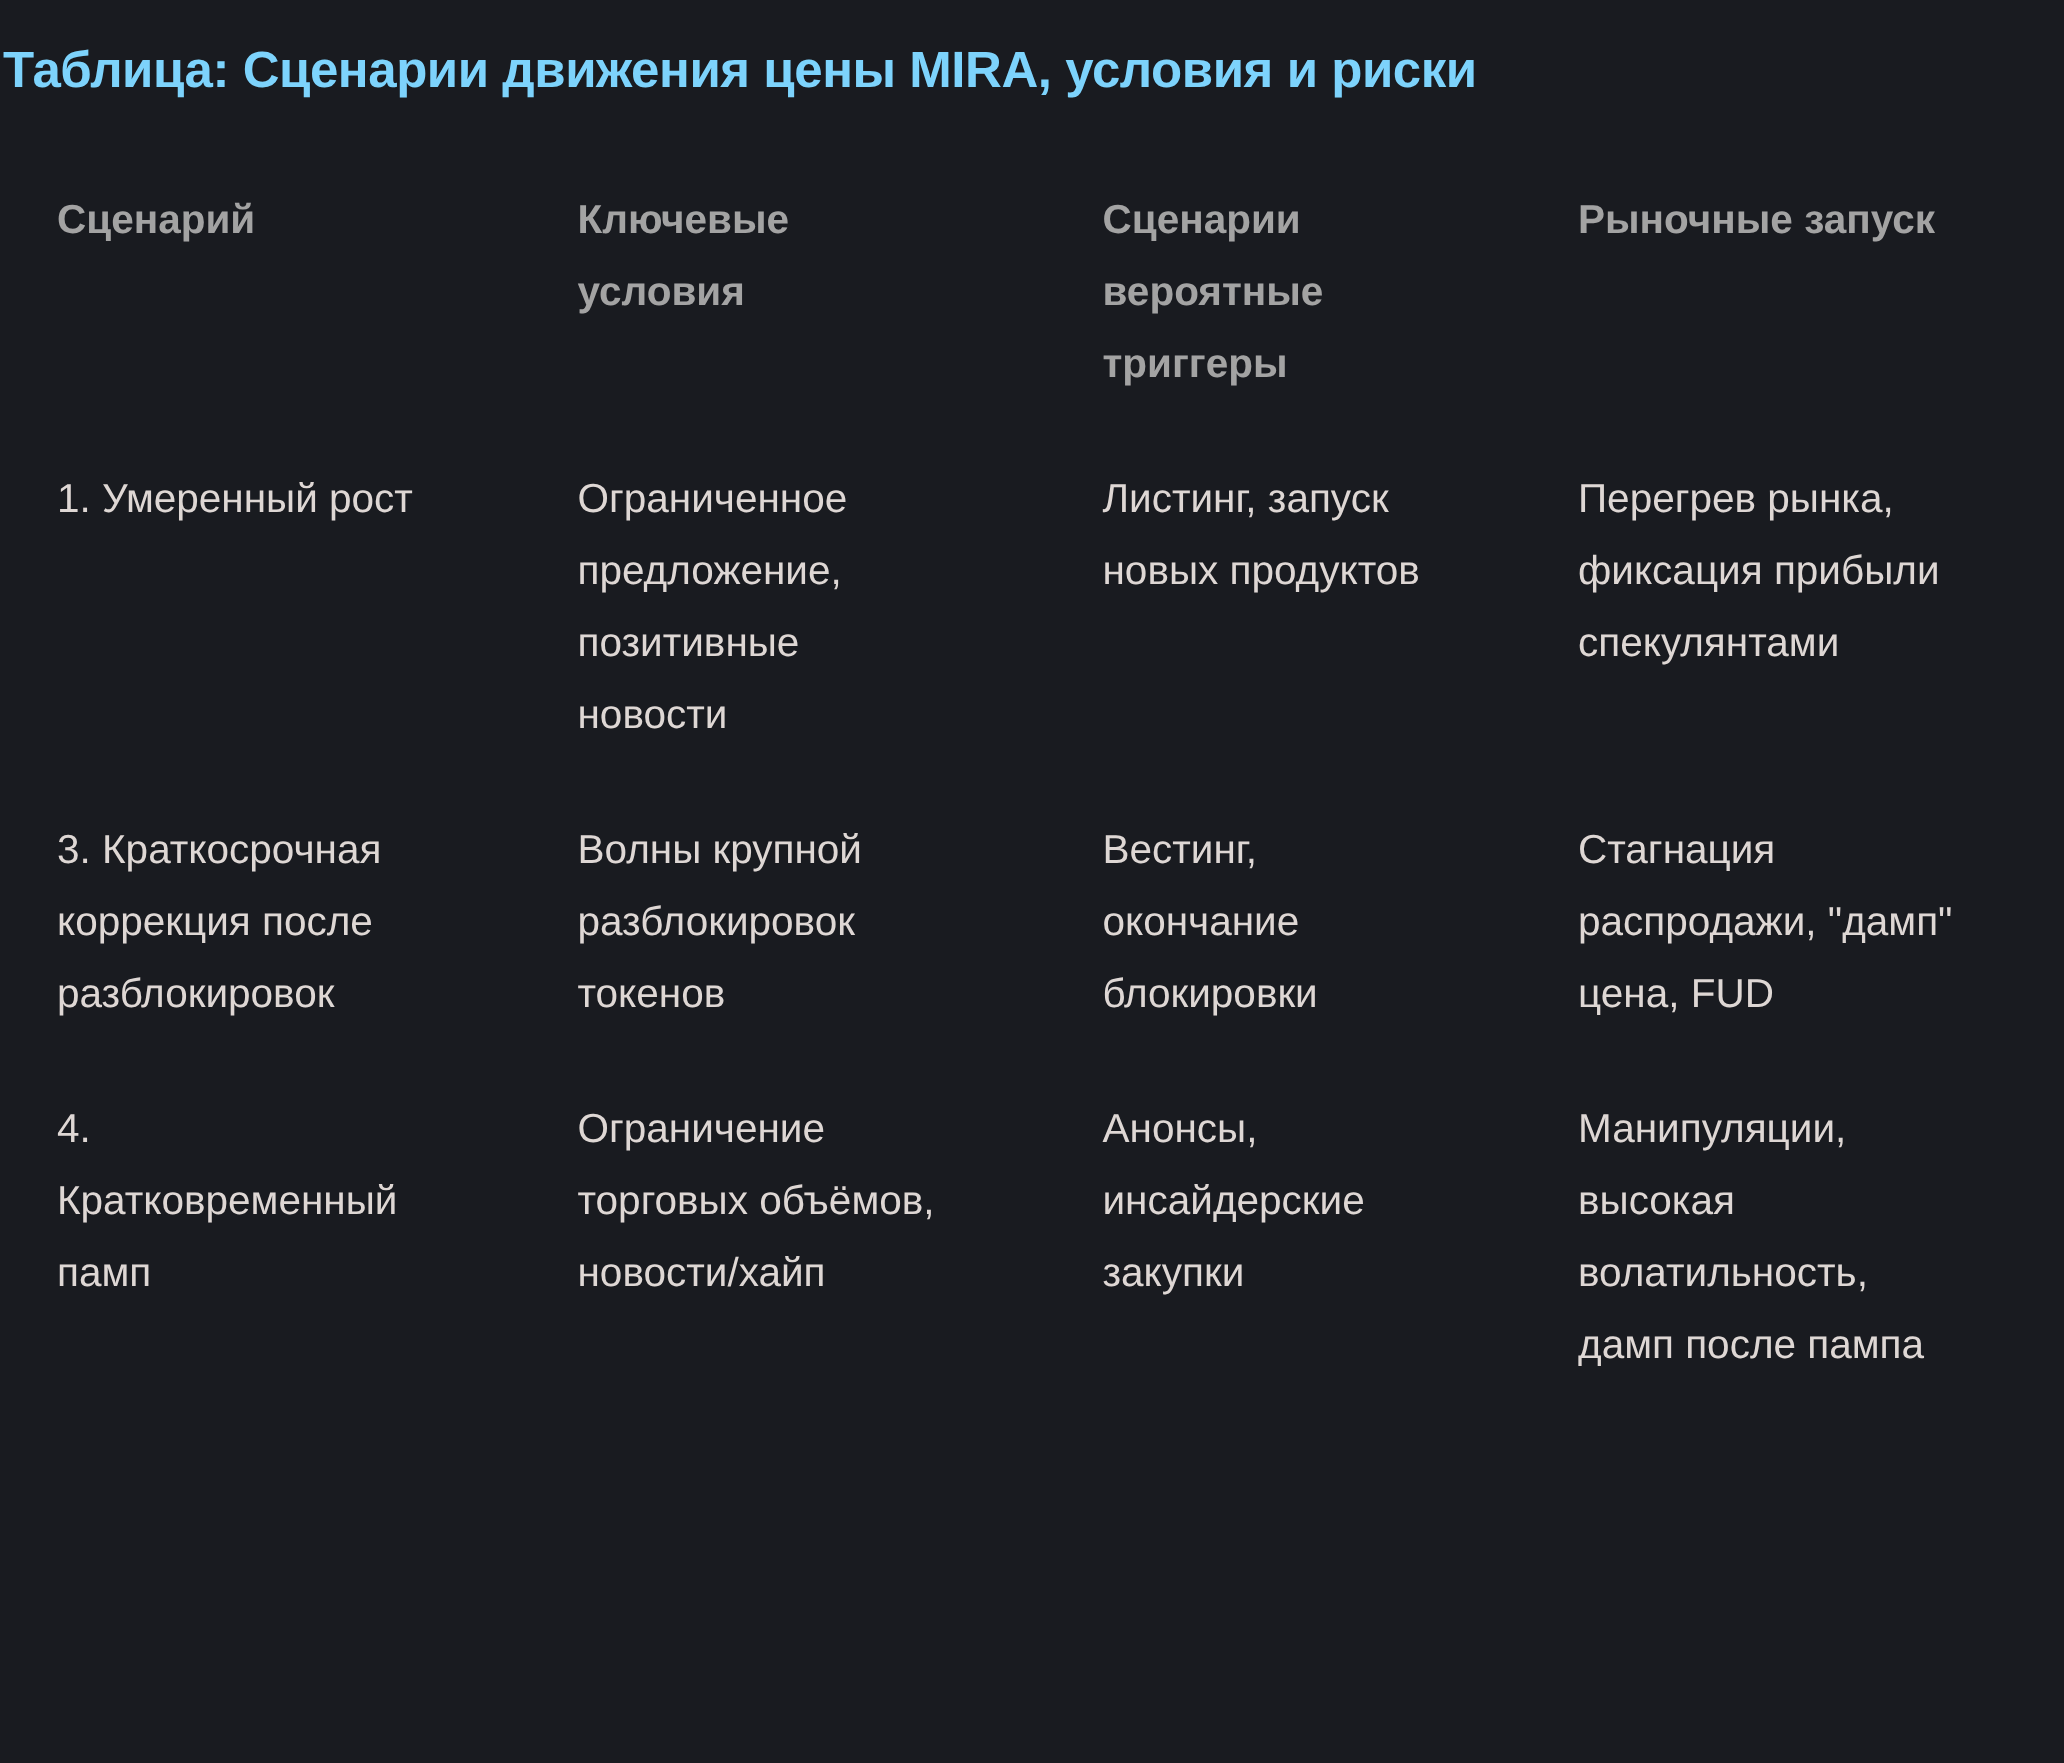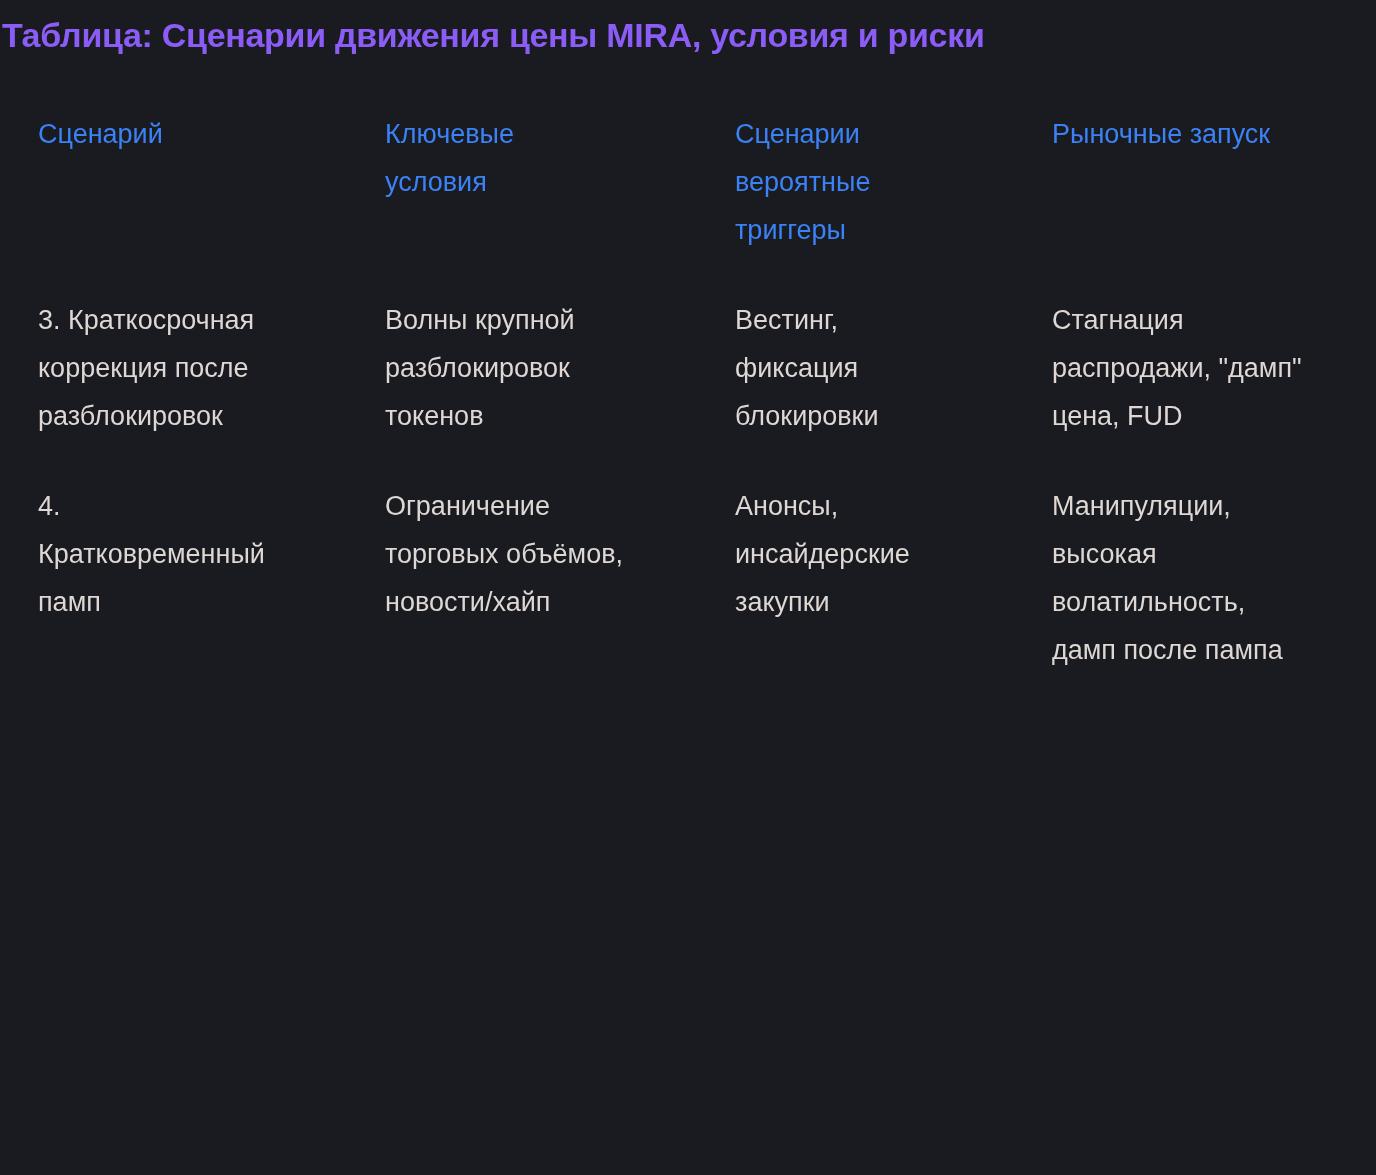--- a/index.html
+++ b/index.html
@@ -11,47 +11,47 @@
     overflow: hidden;
     font-family: "Liberation Sans", "DejaVu Sans", sans-serif;
   }
   .page {
     width: 1376px;
     height: 1175px;
     background: #191b20;
     box-sizing: border-box;
   }
   .page-title {
-    margin: 12px 0 0 2px;
+    margin: 24px 0 0 2px;
     font-size: 34px;
     line-height: 46px;
     font-weight: 700;
     letter-spacing: -0.3px;
-    color: #8b5cf6;
+    color: #7dd3fc;
   }
   table.scenario-table {
     border-collapse: collapse;
     table-layout: fixed;
     margin: 52px 0 0 38px;
     width: 1330px;
     border: none;
   }
   .scenario-table th,
   .scenario-table td {
     vertical-align: top;
     text-align: left;
     font-size: 27px;
     line-height: 48px;
     white-space: pre-line;
     padding: 0 30px 42px 0;
     border: none;
   }
   .scenario-table th {
-    font-weight: 400;
-    color: #3b82f6;
+    font-weight: 700;
+    color: #a3a3a3;
   }
   .scenario-table td {
     font-weight: 400;
     color: #ded7d4;
   }
   .col-scenario   { width: 347px; }
   .col-conditions { width: 350px; }
   .col-triggers   { width: 317px; }
   .col-risks      { width: 316px; }
 </style>
@@ -75,28 +75,40 @@
         <th>Ключевые
 условия</th>
         <th>Сценарии
 вероятные
 триггеры</th>
         <th>Рыночные запуск</th>
       </tr>
     </thead>
     <tbody>
       <tr>
+        <td>1. Умеренный рост</td>
+        <td>Ограниченное
+предложение,
+позитивные
+новости</td>
+        <td>Листинг, запуск
+новых продуктов</td>
+        <td>Перегрев рынка,
+фиксация прибыли
+спекулянтами</td>
+      </tr>
+      <tr>
         <td>3. Краткосрочная
 коррекция после
 разблокировок</td>
         <td>Волны крупной
 разблокировок
 токенов</td>
         <td>Вестинг,
-фиксация
+окончание
 блокировки</td>
         <td>Стагнация
 распродажи, "дамп"
 цена, FUD</td>
       </tr>
       <tr>
         <td>4.
 Кратковременный
 памп</td>
         <td>Ограничение

